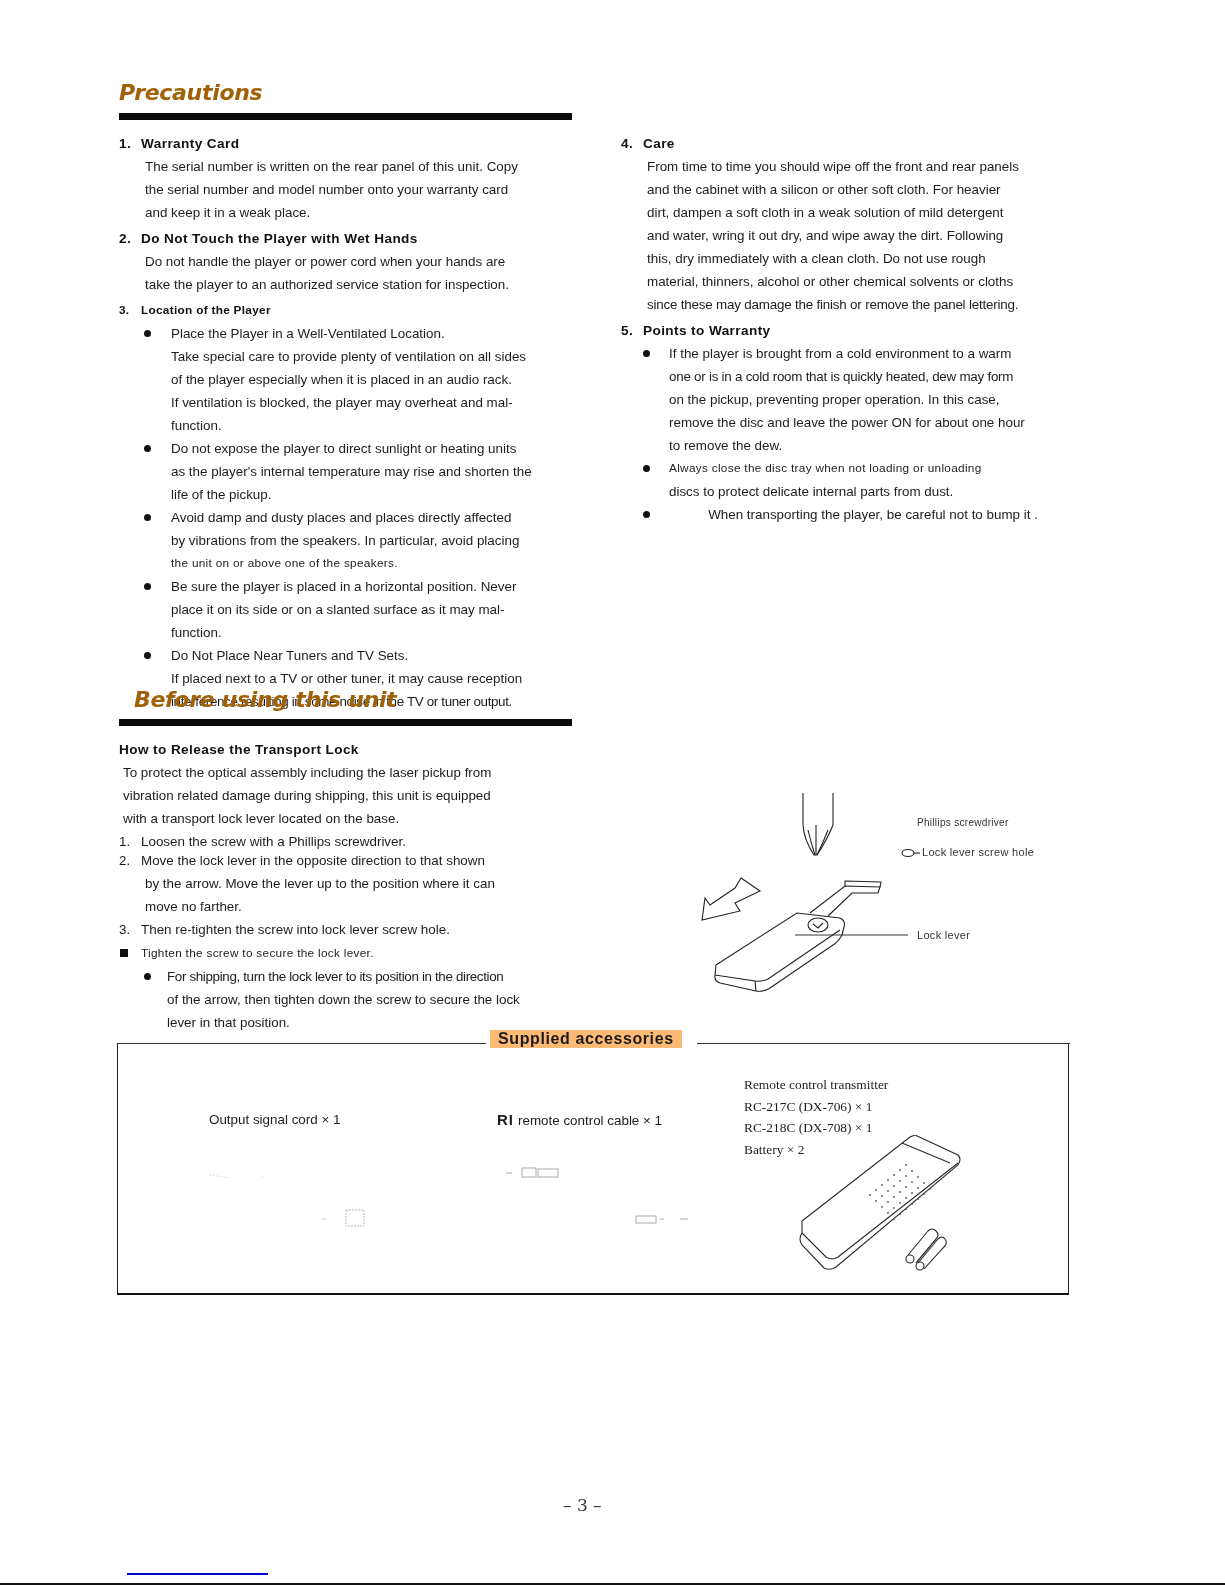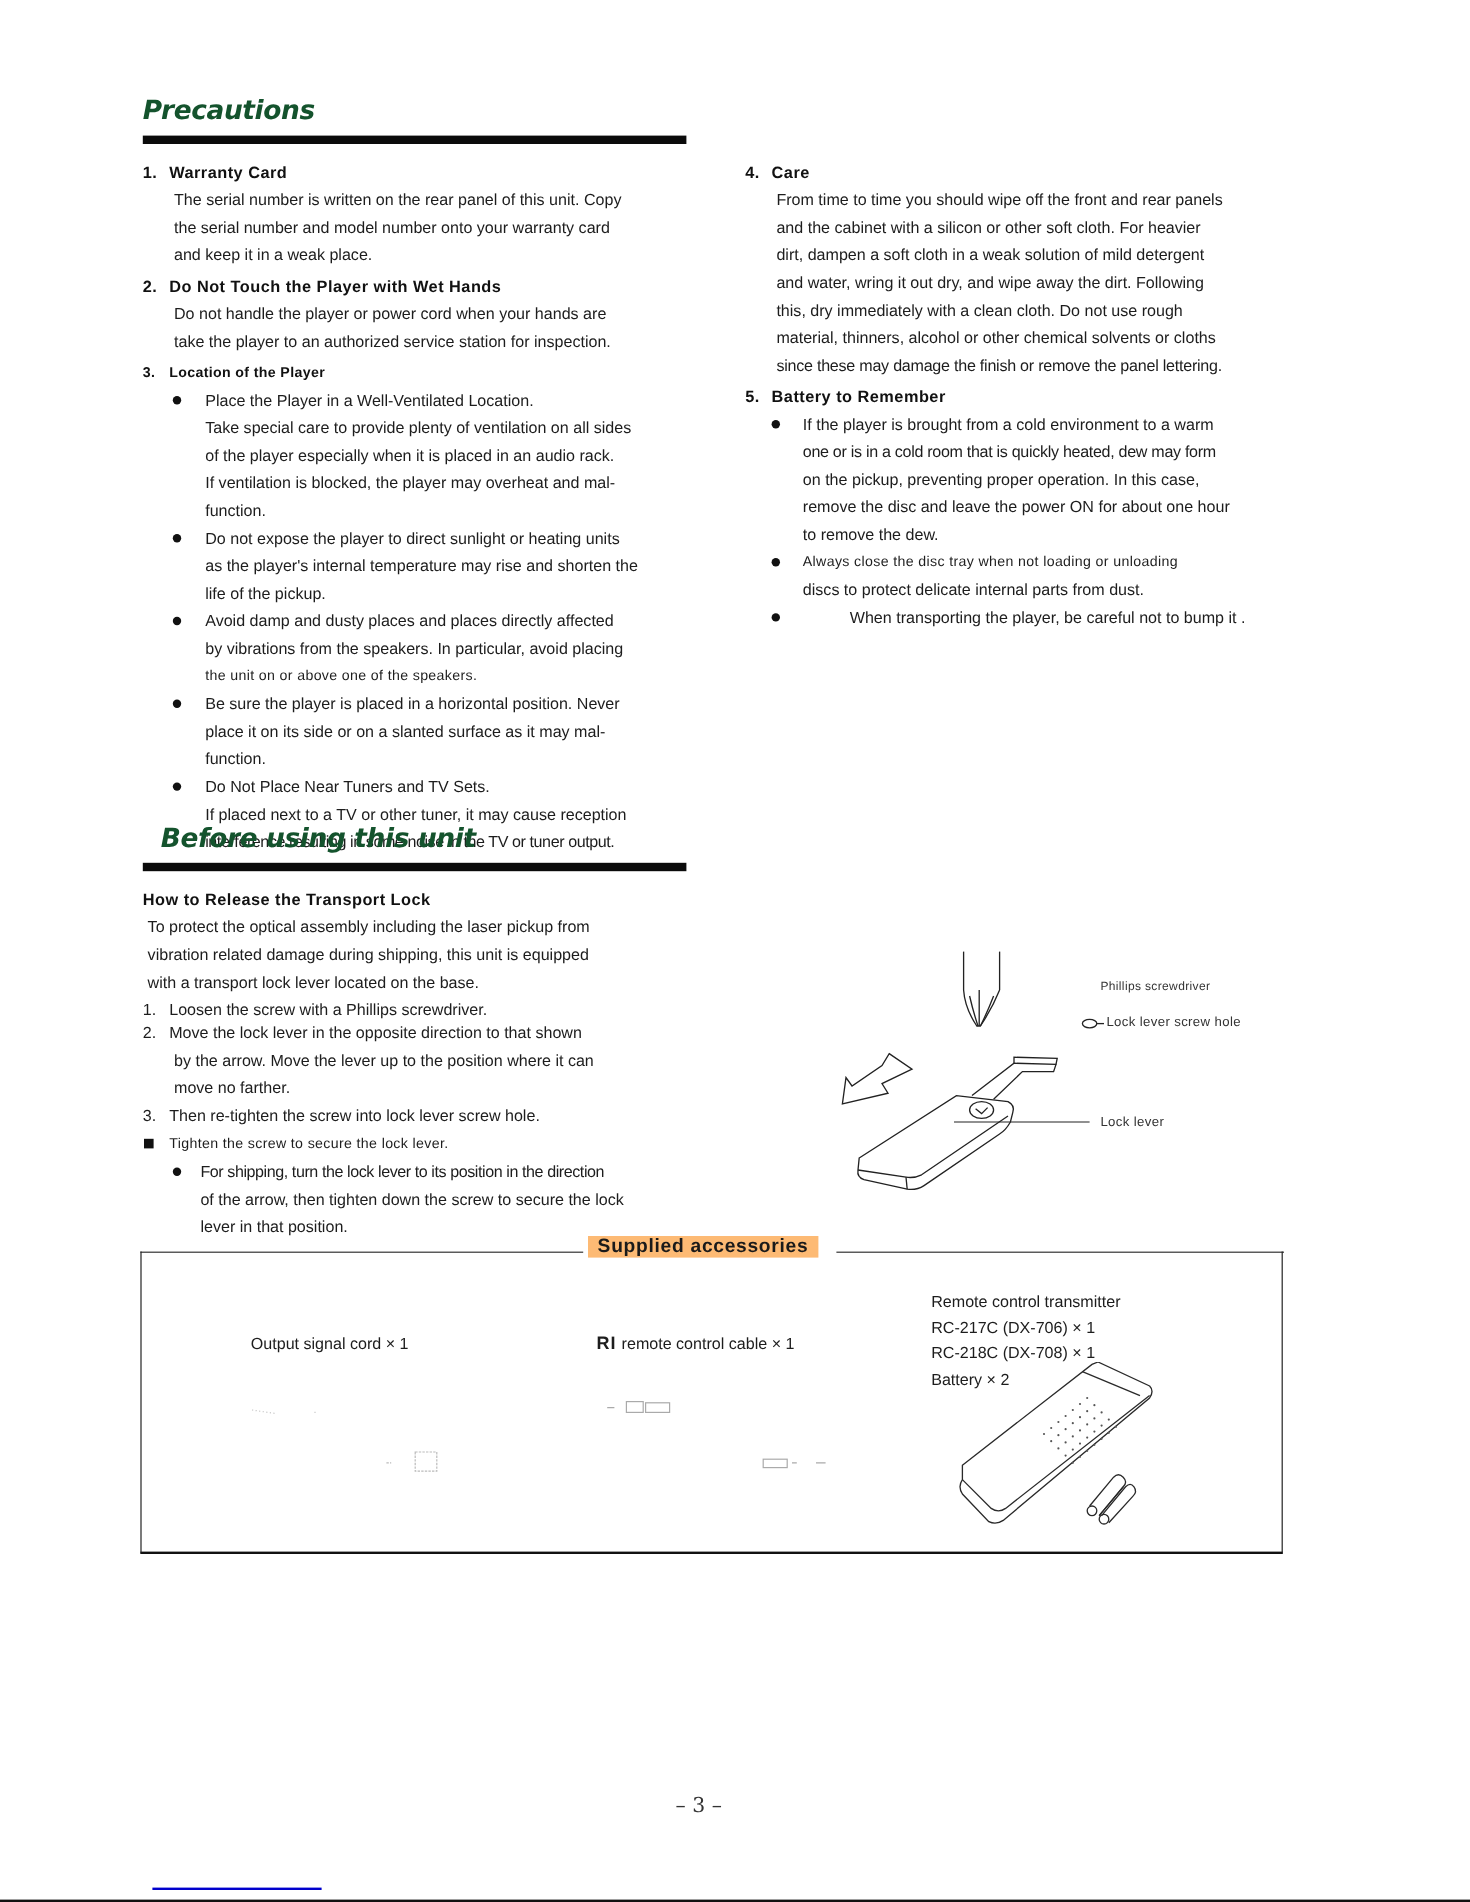--- a/index.html
+++ b/index.html
@@ -5,21 +5,21 @@
   html, body { margin: 0; padding: 0; background: #ffffff; }
   body {
     width: 1225px; height: 1585px; position: relative; overflow: hidden;
     font-family: "Liberation Sans", "DejaVu Sans", sans-serif;
     color: #1a1a1a;
   }
   .abs { position: absolute; }
   .section-title {
     font-family: "DejaVu Sans", "Liberation Sans", sans-serif;
     font-style: italic; font-weight: bold; font-size: 22px; letter-spacing: -0.3px;
-    color: #14532d;
+    color: #a16207;
   }
   .rule { background: #0b0b0b; height: 7px; }
   .txt { font-size: 13.4px; line-height: 19px; color: #1d1d1d; }
   .head { font-weight: bold; font-size: 13.6px; letter-spacing: 0.4px; color: #111; }
   .num { display: inline-block; width: 22px; }
   .para { margin: 4px; }
   .ind { padding-left: 22px; }
   .bul { position: relative; padding-left: 48px; }
   .bul .dot {
     position: absolute; left: 25px; top: 6px; width: 7px; height: 7px;
@@ -106,21 +106,21 @@
       <p class="para">From time to time you should wipe off the front and rear panels</p>
       <p class="para">and the cabinet with a silicon or other soft cloth. For heavier</p>
       <p class="para">dirt, dampen a soft cloth in a weak solution of mild detergent</p>
       <p class="para">and water, wring it out dry, and wipe away the dirt. Following</p>
       <p class="para">this, dry immediately with a clean cloth. Do not use rough</p>
       <p class="para">material, thinners, alcohol or other chemical solvents or cloths</p>
       <p class="para" style="letter-spacing:-0.2px;">since these may damage the finish or remove the panel lettering.</p>
     </div>
   </div>
   <div class="blk">
-    <div class="head"><span class="num">5.</span><span>Battery to Remember</span></div>
+    <div class="head"><span class="num">5.</span><span>Points to Warranty</span></div>
     <div class="bul" style="padding-left:44px;">
       <span class="dot" style="left:22px;"></span>
       <p class="para">If the player is brought from a cold environment to a warm</p>
       <p class="para" style="letter-spacing:-0.25px;">one or is in a cold room that is quickly heated, dew may form</p>
       <p class="para">on the pickup, preventing proper operation. In this case,</p>
       <p class="para">remove the disc and leave the power ON for about one hour</p>
       <p class="para">to remove the dew.</p>
     </div>
     <div class="bul" style="padding-left:44px;">
       <span class="dot" style="left:22px;"></span>
@@ -208,21 +208,21 @@
 <div class="abs" style="left:697px; top:1043px; width:373px; height:1px; background:#333;"></div>
 <div class="abs acc-box" style="left:117px; top:1043px; width:950px; height:250px;"></div>
 <div class="abs acc-title" style="left:490px; top:1030px;">Supplied accessories</div>
 
 <div class="abs txt" style="left:209px; top:1110px;">Output signal cord × 1</div>
 
 <div class="abs txt" style="left:497px; top:1110px;">
   <span style="font-weight:bold; font-size:15px; letter-spacing:1px; margin-right:4px;">RI</span><span>remote control cable × 1</span>
 </div>
 
-<div class="abs txt" style="left:772px; top:1072px; line-height:17.5px;">
+<div class="abs txt" style="left:740px; top:1072px; line-height:17.5px;font-family:Liberation Serif, serif;">
   <p class="para">Remote control transmitter</p>
   <p class="para">RC-217C (DX-706) × 1</p>
   <p class="para">RC-218C (DX-708) × 1</p>
   <p class="para">Battery × 2</p>
 </div>
 
 <div class="abs" style="left:200px; top:1160px; width:90px; height:80px;">
   <svg width="90" height="80" viewBox="0 0 90 80">
     <g stroke="#c8c8c8" stroke-width="1" fill="none" stroke-dasharray="1 2">
       <path d="M10 15 L30 18"></path>

